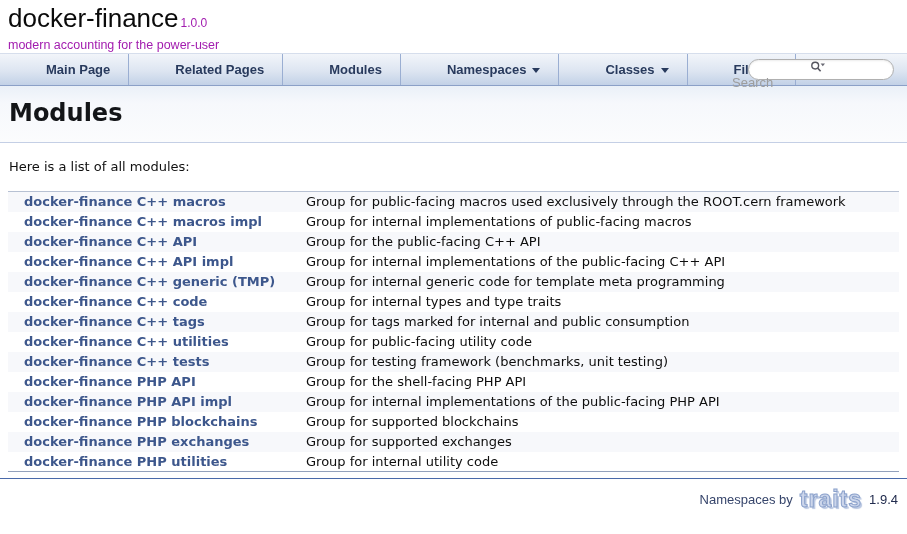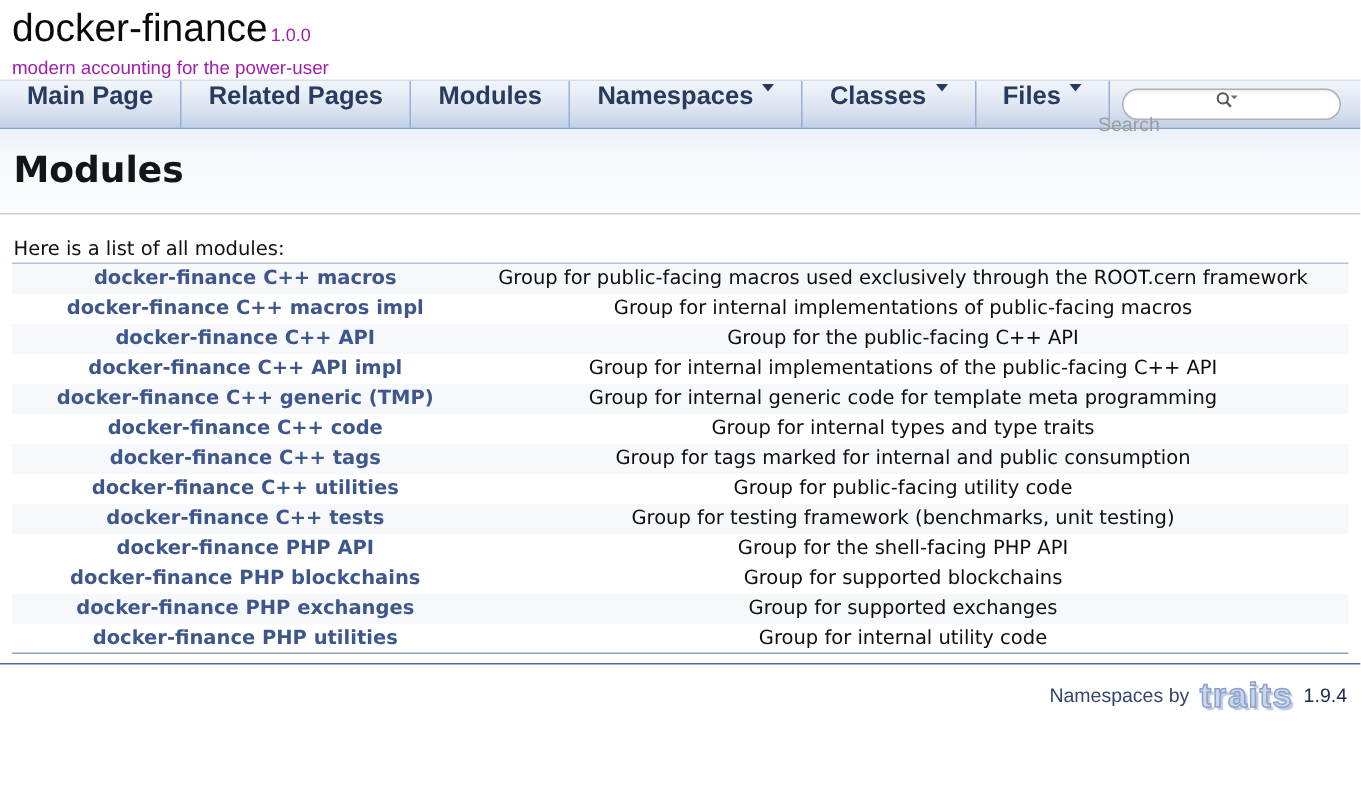--- a/index.html
+++ b/index.html
@@ -18,24 +18,25 @@
   
   .tabs {
     height:33px;
     border-top:1px solid #d6deec;
     border-bottom:1px solid #8ba0c7;
     background:linear-gradient(to bottom,#f2f5fa 0%,#dde5f1 55%,#c2d1e7 100%);
     display:flex; align-items:stretch; position:relative;
   }
   .tablist { display:flex; margin:0; padding:0; list-style:none; }
   .tablist li {
-    display:flex; align-items:flex-start; gap:6px; padding:0 18px;
+    display:flex; align-items:center; gap:6px; padding:0 18px;
     border-right:1px solid #9aaed2;
-    font-weight:bold; font-size:17px; color:#283a5d; cursor:pointer;
+    font-weight:bold; font-size:13px; color:#283a5d; cursor:pointer;
     white-space:nowrap;
+    margin-left:28px;
   }
   .chev {
     width:0; height:0; display:inline-block;
     border-left:4px solid transparent; border-right:4px solid transparent;
     border-top:5px solid #283a5d; margin-top:2px;
   }
   .searchbox {
     position:absolute; right:13px; top:5px; width:146px; height:21px;
     background:#fff; border:1px solid #b0b0b0; border-radius:11px;
     display:flex; align-items:center; padding:0 8px 0 6px;
@@ -58,24 +59,23 @@
   .headertitle {
     font-family:"DejaVu Sans",sans-serif; font-weight:bold;
     font-size:24px; color:#131518; padding:13px 0 0 9px;
   }
 
   
   .contents { margin:0 8px; font-family:"DejaVu Sans",sans-serif; }
   .intro { font-size:13px; color:#101010; margin:16px 0 0 1px; line-height:16px; }
 
   table.directory {
-    width:100%; border-collapse:collapse; margin-top:0;
+    width:100%; border-collapse:collapse; margin-top:16px;
     border-top:1px solid #b7c1d3; border-bottom:1px solid #93a1bc;
     font-size:13px;
-    text-align:center;
   }
   table.directory tr { height:20px; }
   table.directory tr.even { background:#f7f8fb; }
   td.entry { width:296px; padding-left:16px; vertical-align:middle; }
   td.desc  { padding-left:2px; color:#0e0e0e; vertical-align:middle; }
   a.el { font-weight:bold; color:#3d578c; text-decoration:none; cursor:pointer; }
 
   
   hr.footer { margin:6px 0 0 0; border:0; border-top:1px solid #4a6aaa; height:0; }
   .footerline {
@@ -176,20 +176,24 @@
           <td class="desc">Group for public-facing utility code</td>
         </tr>
         <tr class="even">
           <td class="entry"><a class="el" href="#">docker-finance C++ tests</a></td>
           <td class="desc">Group for testing framework (benchmarks, unit testing)</td>
         </tr>
         <tr>
           <td class="entry"><a class="el" href="#">docker-finance PHP API</a></td>
           <td class="desc">Group for the shell-facing PHP API</td>
         </tr>
+        <tr class="even">
+          <td class="entry"><a class="el" href="#">docker-finance PHP API impl</a></td>
+          <td class="desc">Group for internal implementations of the public-facing PHP API</td>
+        </tr>
         <tr>
           <td class="entry"><a class="el" href="#">docker-finance PHP blockchains</a></td>
           <td class="desc">Group for supported blockchains</td>
         </tr>
         <tr class="even">
           <td class="entry"><a class="el" href="#">docker-finance PHP exchanges</a></td>
           <td class="desc">Group for supported exchanges</td>
         </tr>
         <tr>
           <td class="entry"><a class="el" href="#">docker-finance PHP utilities</a></td>

